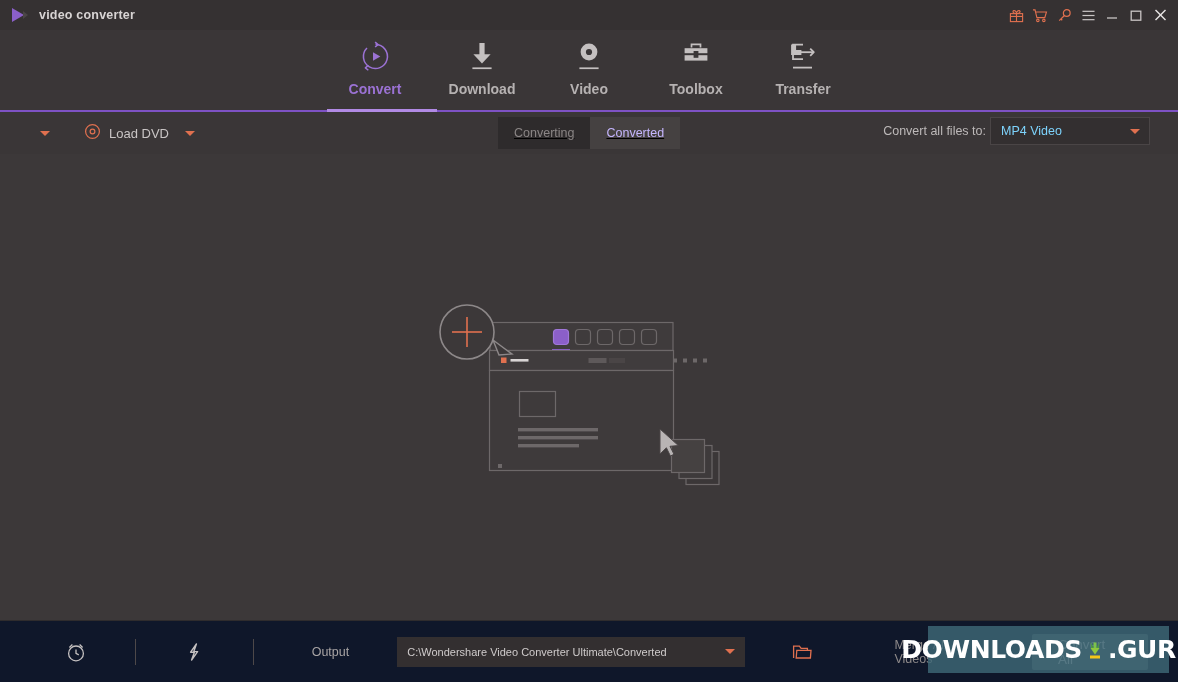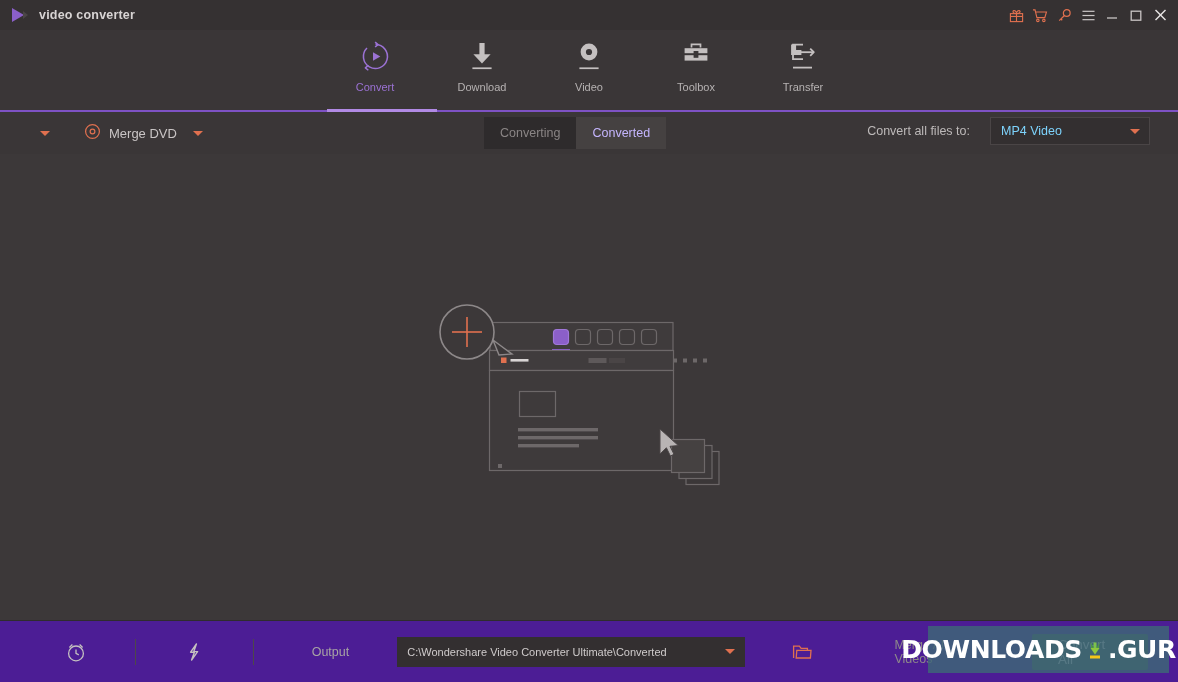--- a/index.html
+++ b/index.html
@@ -33,21 +33,21 @@
     position: absolute; left: 0; top: 30px; width: 1178px; height: 80px;
     background: #3a3637;
     display: flex; align-items: flex-start; justify-content: center;
     padding-top: 4px;
   }
   .nav-item {
     width: 107px; display: flex; flex-direction: column; align-items: center;
     gap: 9px; padding-top: 6px; cursor: default;
   }
   .nav-icon { height: 32px; display: flex; align-items: center; justify-content: center; }
-  .nav-label { font-size: 11px; color: #b6b2b2; }
+  .nav-label { font-size: 14px; color: #b6b2b2; font-weight: bold; }
   .nav-item.active .nav-label { color: #9b72d4; }
 
   .navline {
     position: absolute; left: 0; top: 110px; width: 1178px; height: 2px;
     background: #7e52c4;
   }
   .navline-hl {
     position: absolute; left: 327px; top: 109px; width: 110px; height: 3px;
     background: #b18ae4;
   }
@@ -62,53 +62,53 @@
     display: flex; align-items: center; gap: 8px; height: 42px;
     padding: 0 6px; cursor: default;
   }
   .tb-label { font-size: 13px; color: #c9c5c5; }
   .caret {
     width: 0; height: 0; border-left: 5px solid transparent;
     border-right: 5px solid transparent; border-top: 5px solid #e0704f;
   }
 
   .seg-wrap {
-    position: absolute; left: 484px; top: 117px;
-    display: flex; height: 32px;
+    position: absolute; left: 498px; top: 117px;
+    display: flex; height: 32px; text-decoration: underline;
   }
   .seg {
     display: flex; align-items: center; justify-content: center;
     font-size: 12.5px; padding: 0 16px; height: 32px;
   }
   .seg.active { background: #2e2b2c; color: #8a8585; }
   .seg.inactive { background: #454141; color: #c4b5fd; }
 
   .convert-all {
     position: absolute; right: 28px; top: 117px;
-    display: flex; align-items: center; gap: 20px;
+    display: flex; align-items: center; gap: 4px;
   }
   .ca-label { font-size: 12.5px; color: #bdb9b9; }
   .ca-select {
     width: 160px; height: 28px; background: #332f30; border: 1px solid #4a4546;
     display: flex; align-items: center; padding: 0 10px;
     font-size: 12.5px; color: #7dd3fc; position: relative;
   }
   .ca-select .caret { position: absolute; right: 9px; }
 
   
   .main {
     position: absolute; left: 0; top: 154px; width: 1178px; height: 466px;
     background: #3c3839;
   }
   .illus { position: absolute; left: 437px; top: 148px; width: 300px; height: 190px; }
 
   
   .bottombar {
     position: absolute; left: 0; top: 620px; width: 1178px; height: 62px;
-    background: #4c1d95; border-top: 1px solid #2f2c2d;
+    background: #0f172a; border-top: 1px solid #2f2c2d;
     display: flex; align-items: center; gap: 36px;
   }
   .bb-icon {
     width: 46px; height: 62px; display: flex; align-items: center; justify-content: center;
   }
   .bb-div { width: 1px; height: 26px; background: #4d4849; }
   .out-label { font-size: 12.5px; color: #a8a4a4; margin-left: 22px; margin-right: 12px; }
   .out-field {
     width: 355px; height: 30px; background: #332f30;
     display: flex; align-items: center; padding: 0 10px;
@@ -274,21 +274,21 @@
 
   <div style="width:18px"></div>
 
   <div class="tb-btn">
     <span>
       <svg width="17" height="17" viewBox="0 0 18 18" fill="none" stroke="#e0704f" stroke-width="1.3">
         <circle cx="9" cy="9" r="7.3"></circle>
         <circle cx="9" cy="9" r="2.5"></circle>
       </svg>
     </span>
-    <span class="tb-label">Merge DVD</span>
+    <span class="tb-label">Load DVD</span>
   </div>
   <div class="tb-btn" style="padding:0 10px">
     <span class="caret"></span>
   </div>
 </div>
 
 <div class="seg-wrap">
   <div class="seg active">Converting</div>
   <div class="seg inactive">Converted</div>
 </div>

